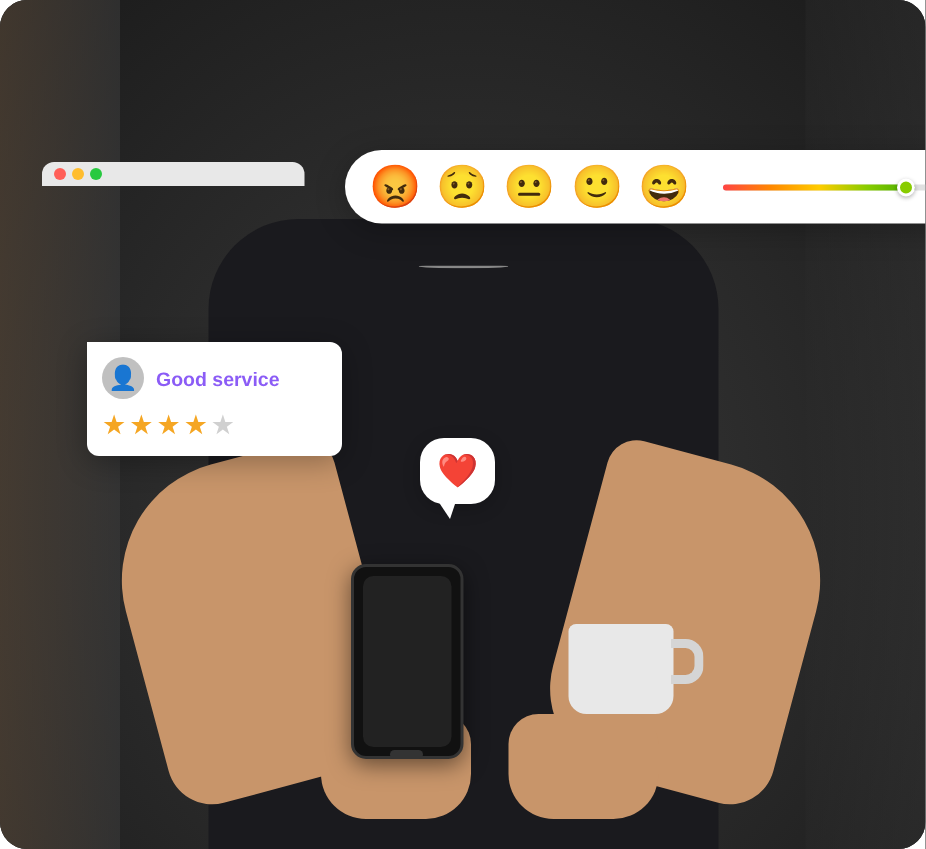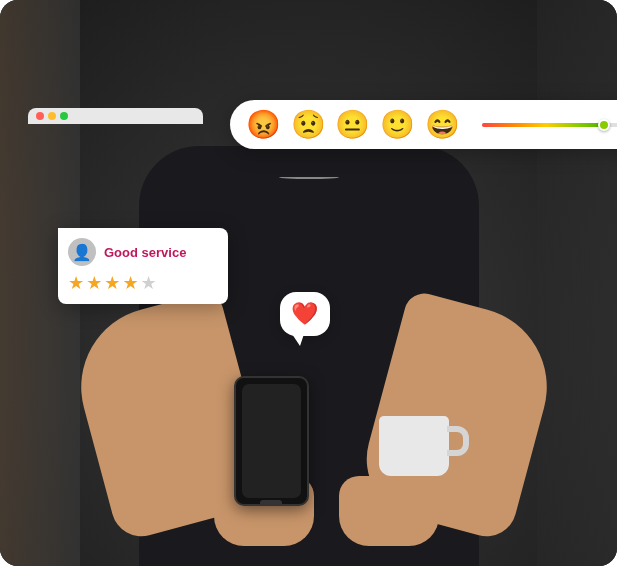--- a/index.html
+++ b/index.html
@@ -196,21 +196,21 @@
       align-items: center;
       justify-content: center;
       color: #888;
       font-size: 16px;
       flex-shrink: 0;
     }
 
     .review-title {
       font-size: 13px;
       font-weight: bold;
-      color: #be185d;
+      color: #8b5cf6;
     }
 
     .dot {
       width: 8px;
       height: 8px;
       border-radius: 50%;
     }
 
     .dot-red { background: #ff5f57; }
     .dot-yellow { background: #ffbd2e; }

